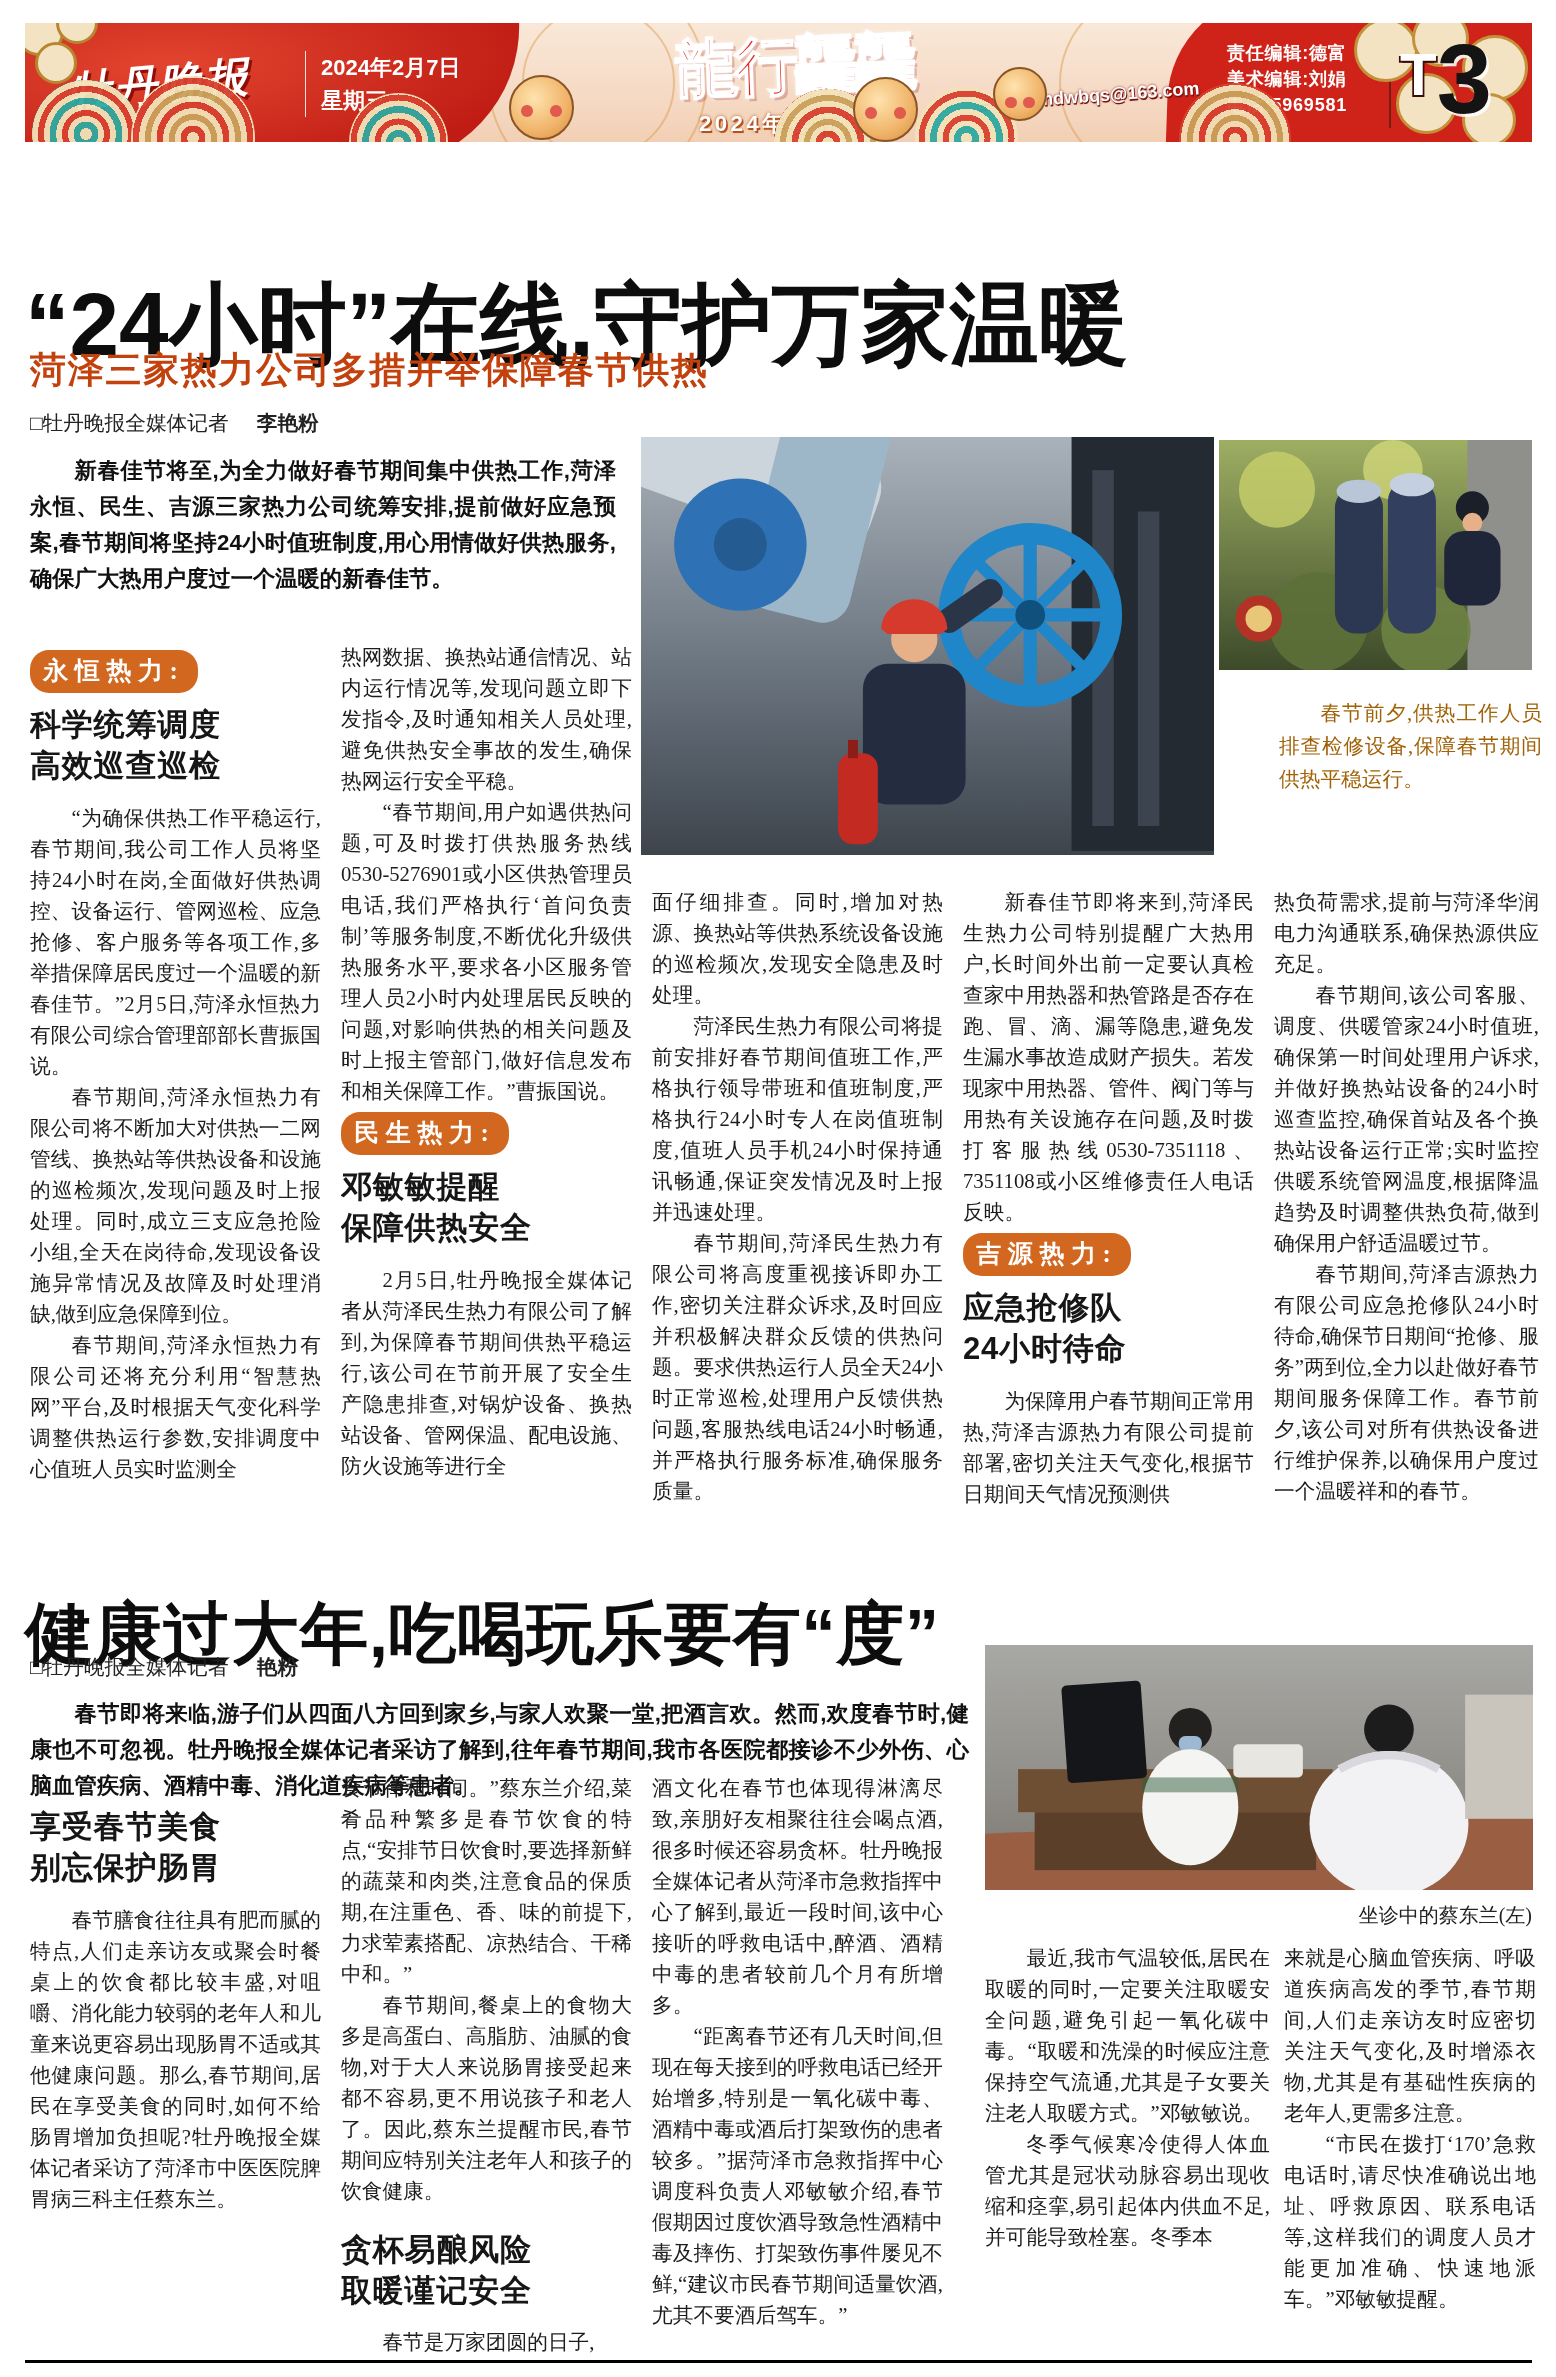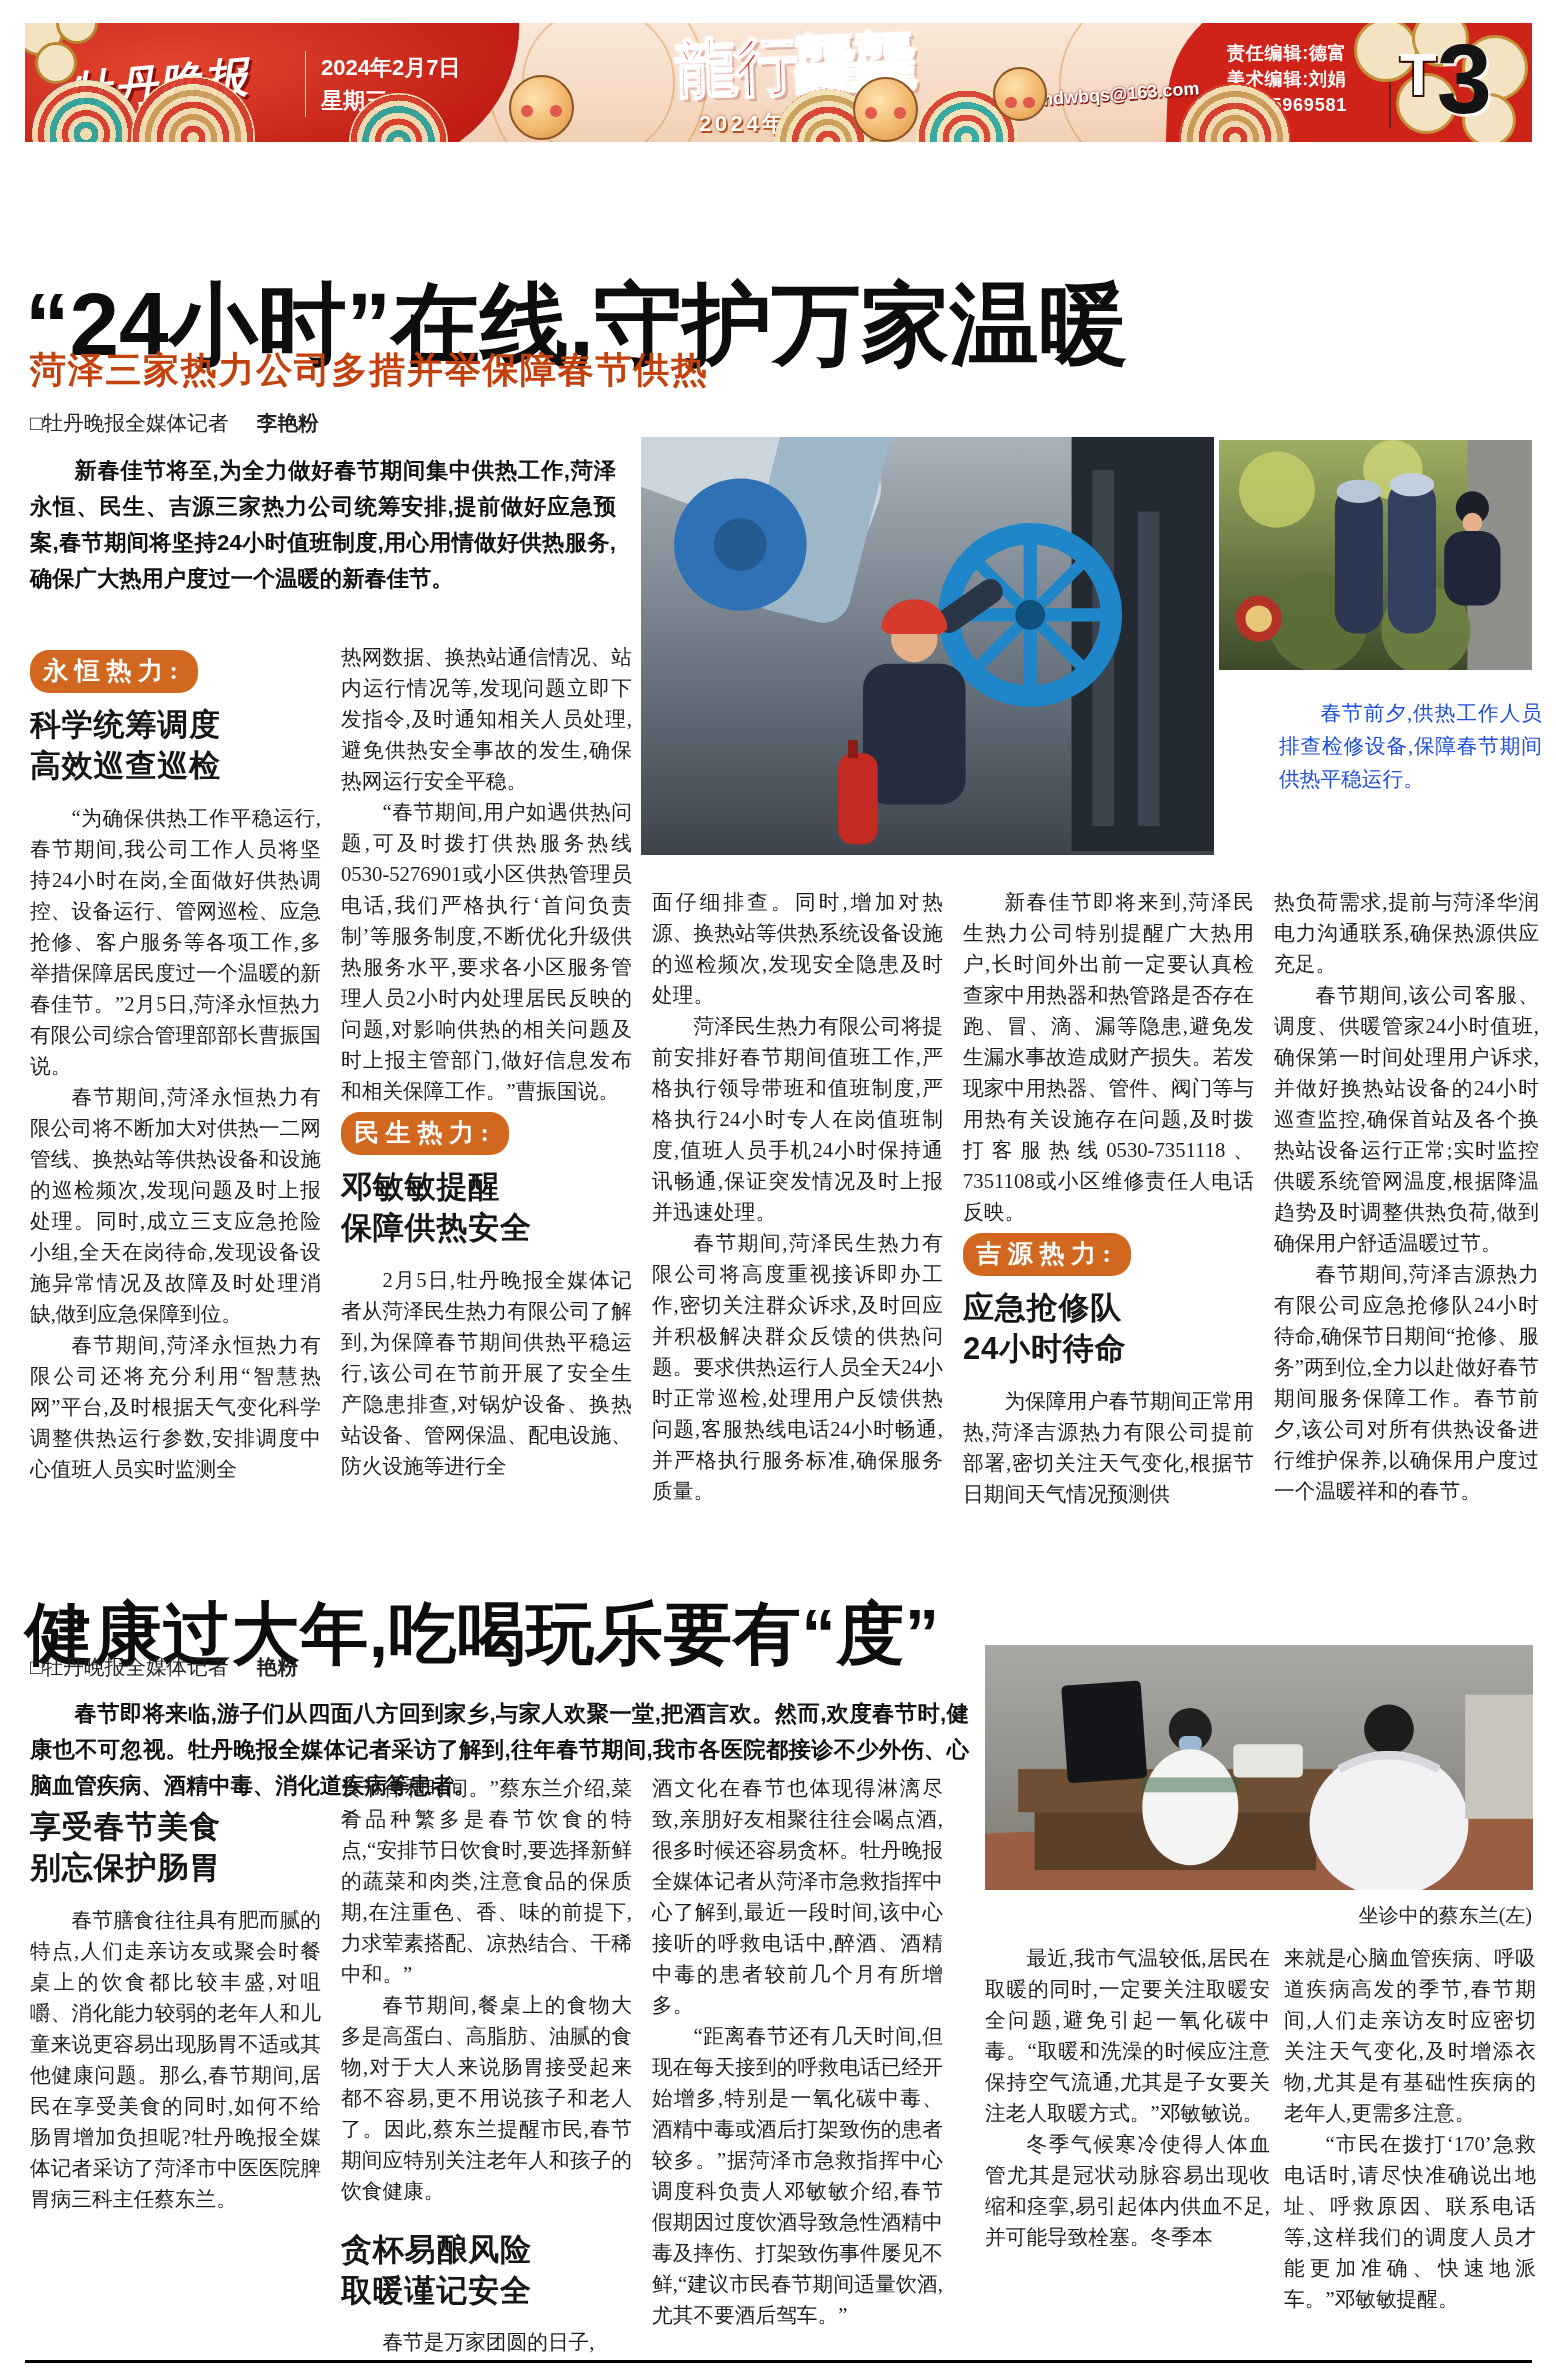--- a/index.html
+++ b/index.html
@@ -68,21 +68,21 @@
   .col p{margin:0;font-size:20.7px;line-height:31px;text-align:justify;text-indent:2em;color:#1c1c1c;}
   .col p.cont{text-indent:0;}
   .seclabel{display:inline-block;background:#d2671f;color:#ffffff;font-size:25px;font-weight:bold;
             padding:4.1px 13.2px 5.8px 13.2px;letter-spacing:6.6px;margin:5px 0 8.3px 0;border-radius:19px;}
   .subhead{font-size:31px;font-weight:bold;color:#161616;line-height:41px;
            font-family:"Liberation Sans",sans-serif;margin:3.3px 0 16.6px 0;letter-spacing:0.8px;}
   .subhead span{display:block;}
 
   .photo{position:absolute;overflow:hidden;}
   .photo svg{display:block;width:100%;height:100%;}
-  .caption{position:absolute;font-size:20.7px;line-height:33px;color:#1d4ed8;text-align:justify;
+  .caption{position:absolute;font-size:20.7px;line-height:33px;color:#a16207;text-align:justify;
            text-indent:2em;font-family:"Liberation Serif",serif;}
   .caption2{position:absolute;font-size:20px;color:#222;text-align:right;}
 
   .h2-main{position:absolute;left:25px;top:1543px;font-size:68px;font-weight:bold;color:#0d0d0d;
            font-family:"Liberation Sans",sans-serif;letter-spacing:0.8px;white-space:nowrap;}
   .bottomrule{position:absolute;left:25px;top:2360px;width:1507px;height:3.3px;background:#000;}
 </style>
 </head>
 <body>
 

